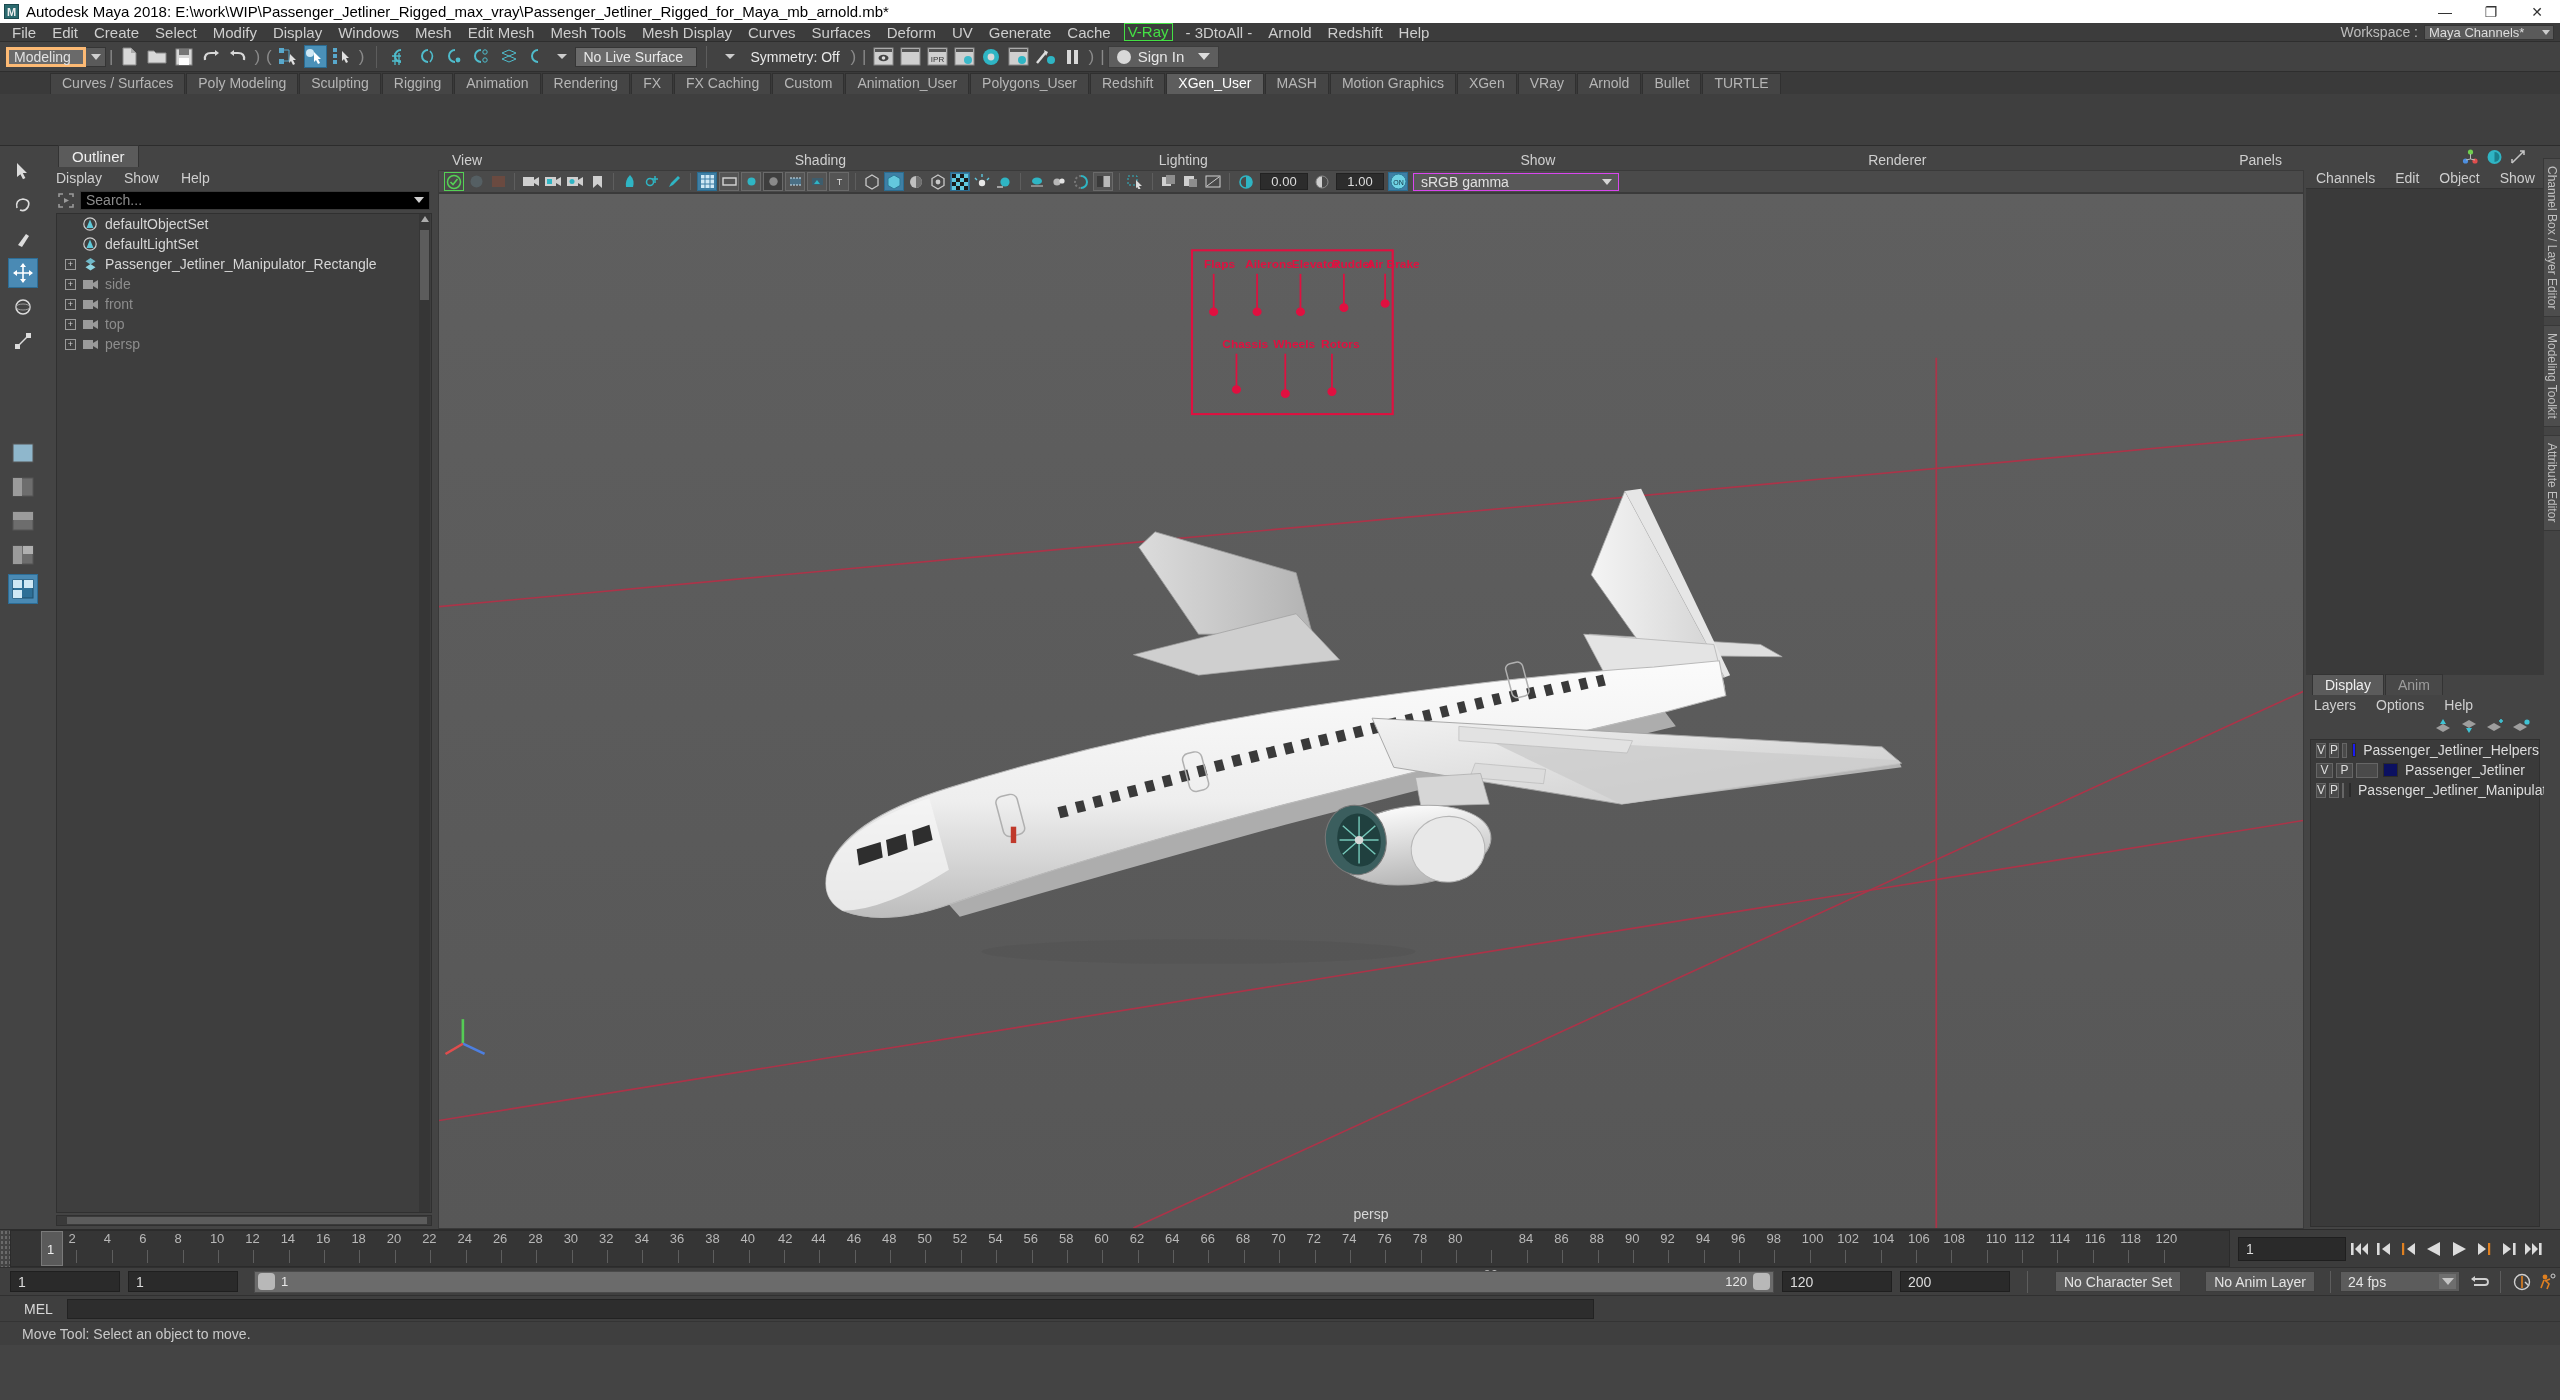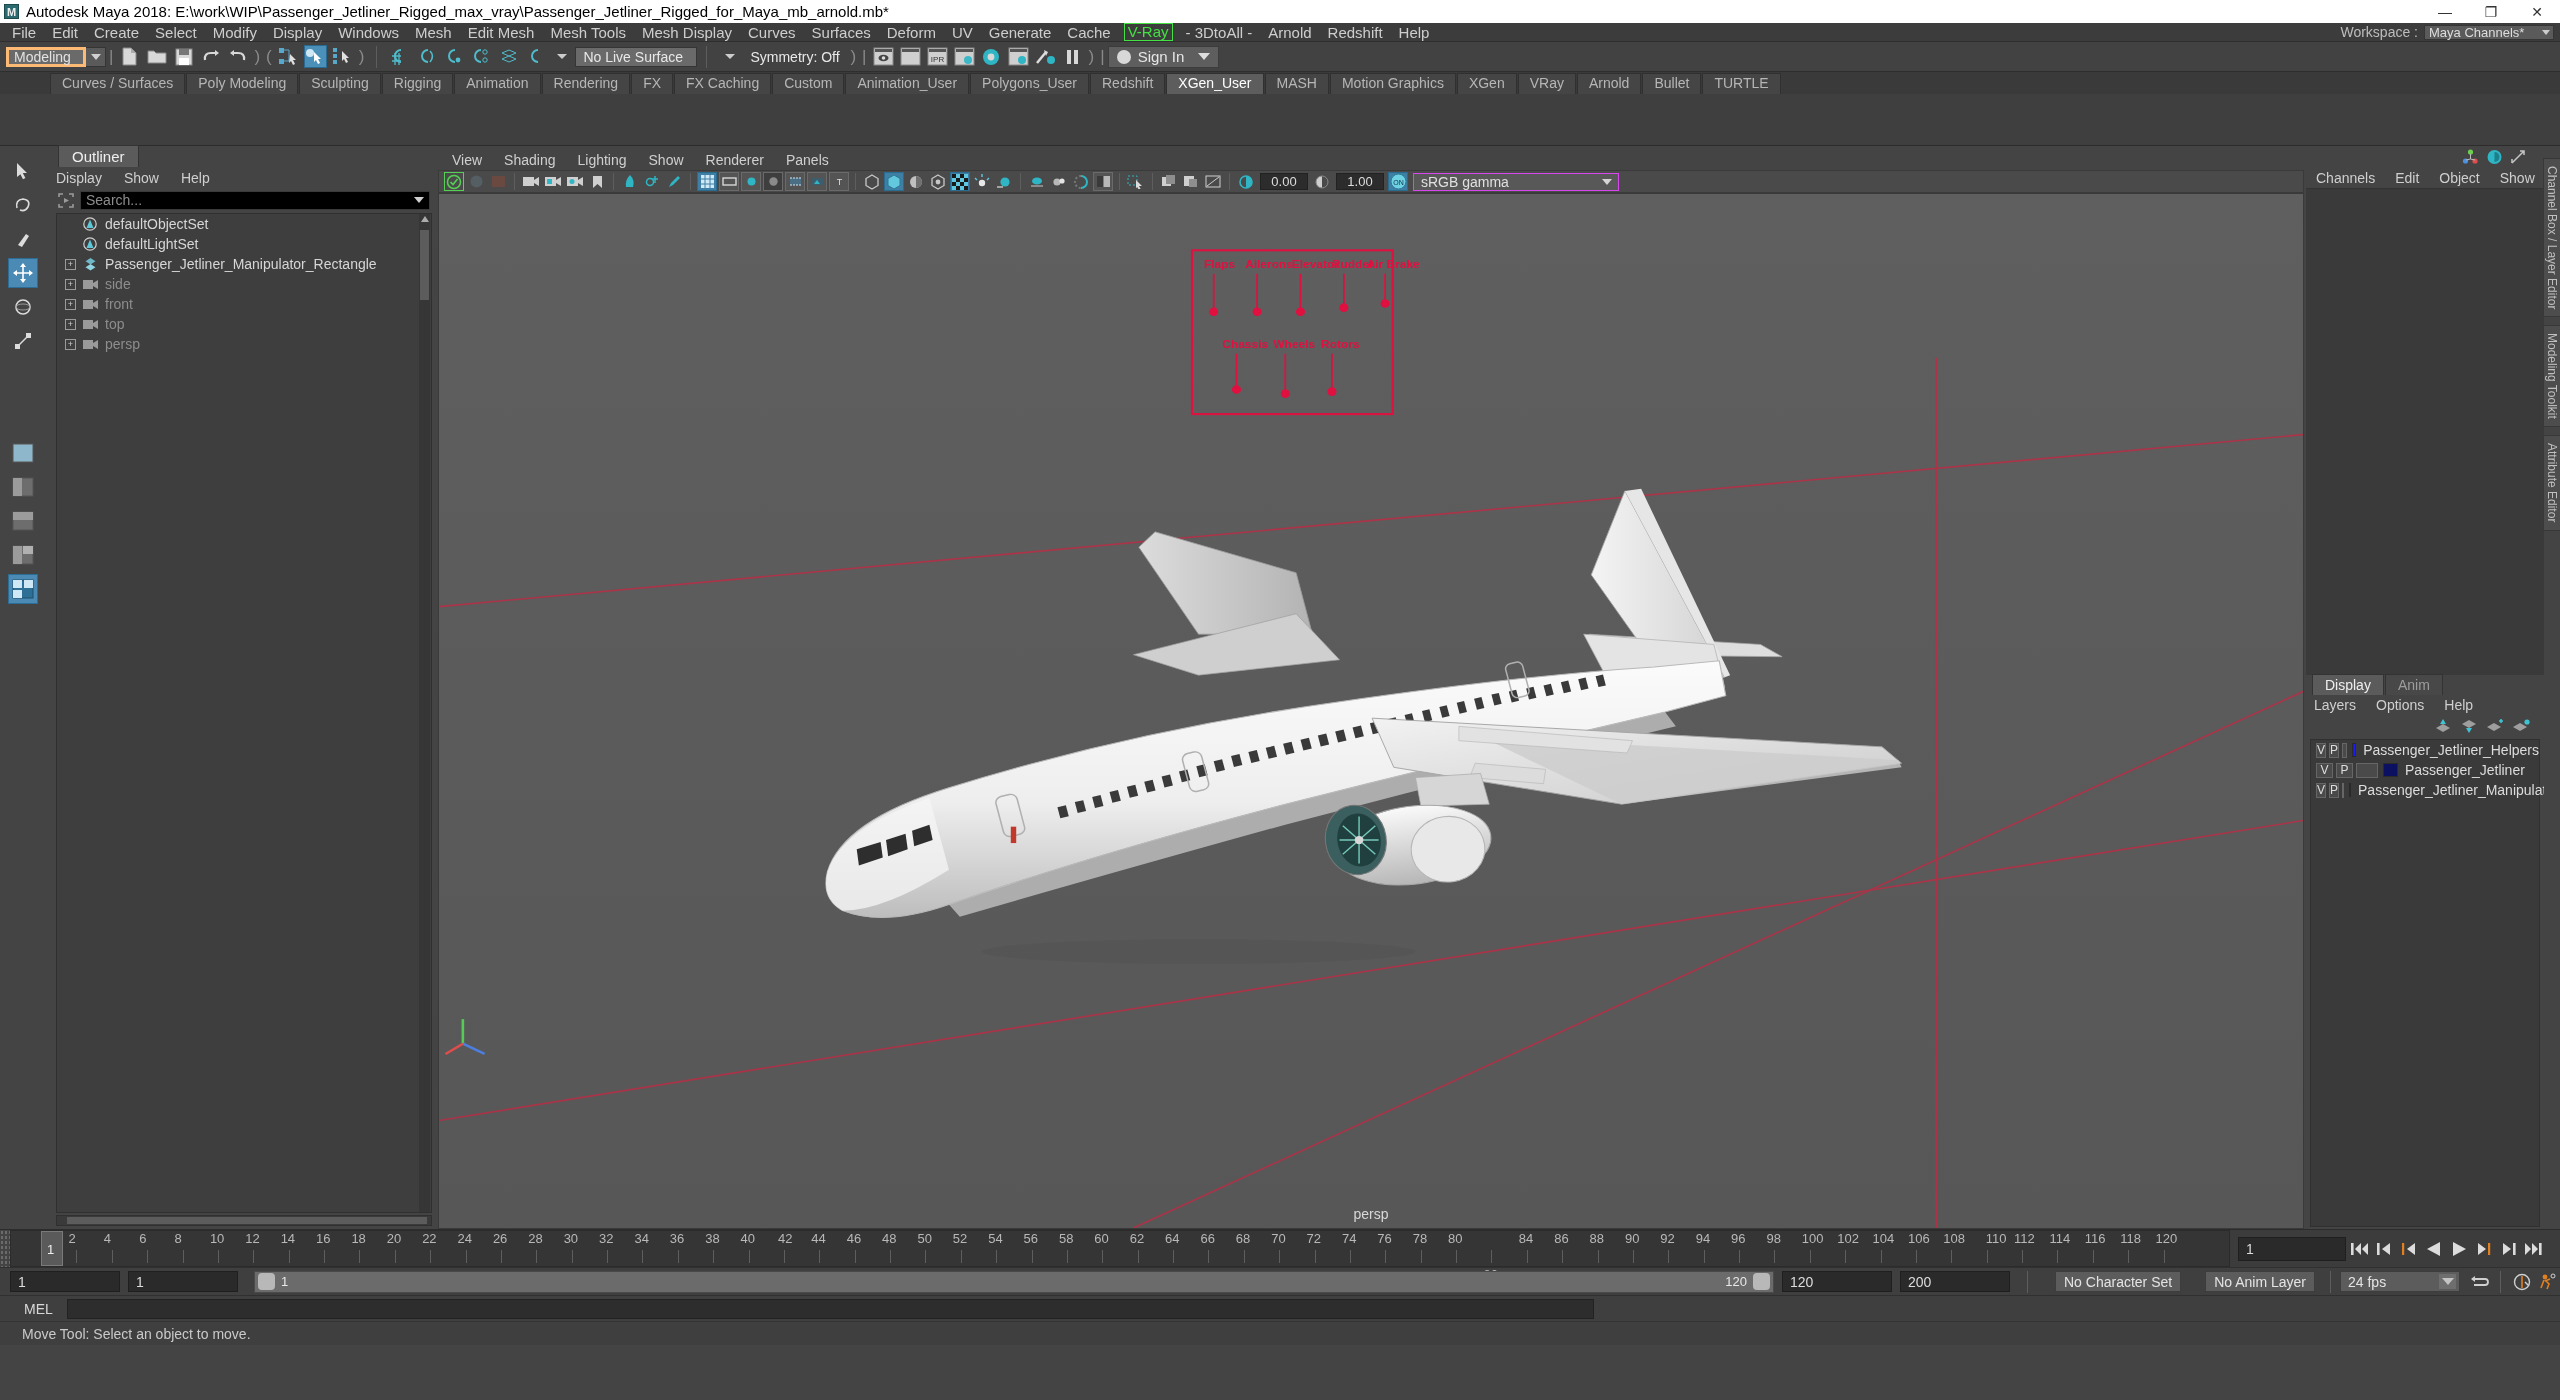--- a/index.html
+++ b/index.html
@@ -107,21 +107,21 @@
   .oscroll .up { position:absolute; top:2px; left:2px; border-left:4px solid transparent;
     border-right:4px solid transparent; border-bottom:6px solid #aaa; }
   .hscroll { height:11px; background:#3a3a3a; margin:2px 4px 3px 10px;
     border:1px solid #303030; position:relative; }
   .hscroll .thumb { position:absolute; left:10px; top:1px; height:7px; width:360px;
     background:#5c5c5c; }
 
   
   .viewwrap { flex:1; display:flex; flex-direction:column; background:#444;
     padding:3px 2px 0 2px; }
-  .vpmenu { height:21px; display:flex; align-items:center; padding-left:14px; }
+  .vpmenu { height:21px; display:flex; align-items:center; padding-left:14px;justify-content:space-between; }
   .vpmenu span { font-size:14px; color:#cfcfcf; margin-right:22px; }
   .vptools { height:23px; background:#4a4a4a; display:flex; align-items:center;
     padding-left:4px; border:1px solid #3a3a3a; }
   .vpt { width:20px; height:19px; margin:0 1px; display:flex; align-items:center;
     justify-content:center; }
   .vpt.on { background:#3f7fa5; border:1px solid #2a6c90; }
   .vpt.box { border:1px solid #6a6a6a; background:#545454; }
   .vpt.green { border:1px solid #55d055; }
   .vsep { width:1px; height:17px; background:#5e5e5e; margin:0 5px; }
   .numfield { height:17px; width:48px; background:#2c2c2c; border:1px solid #222;

